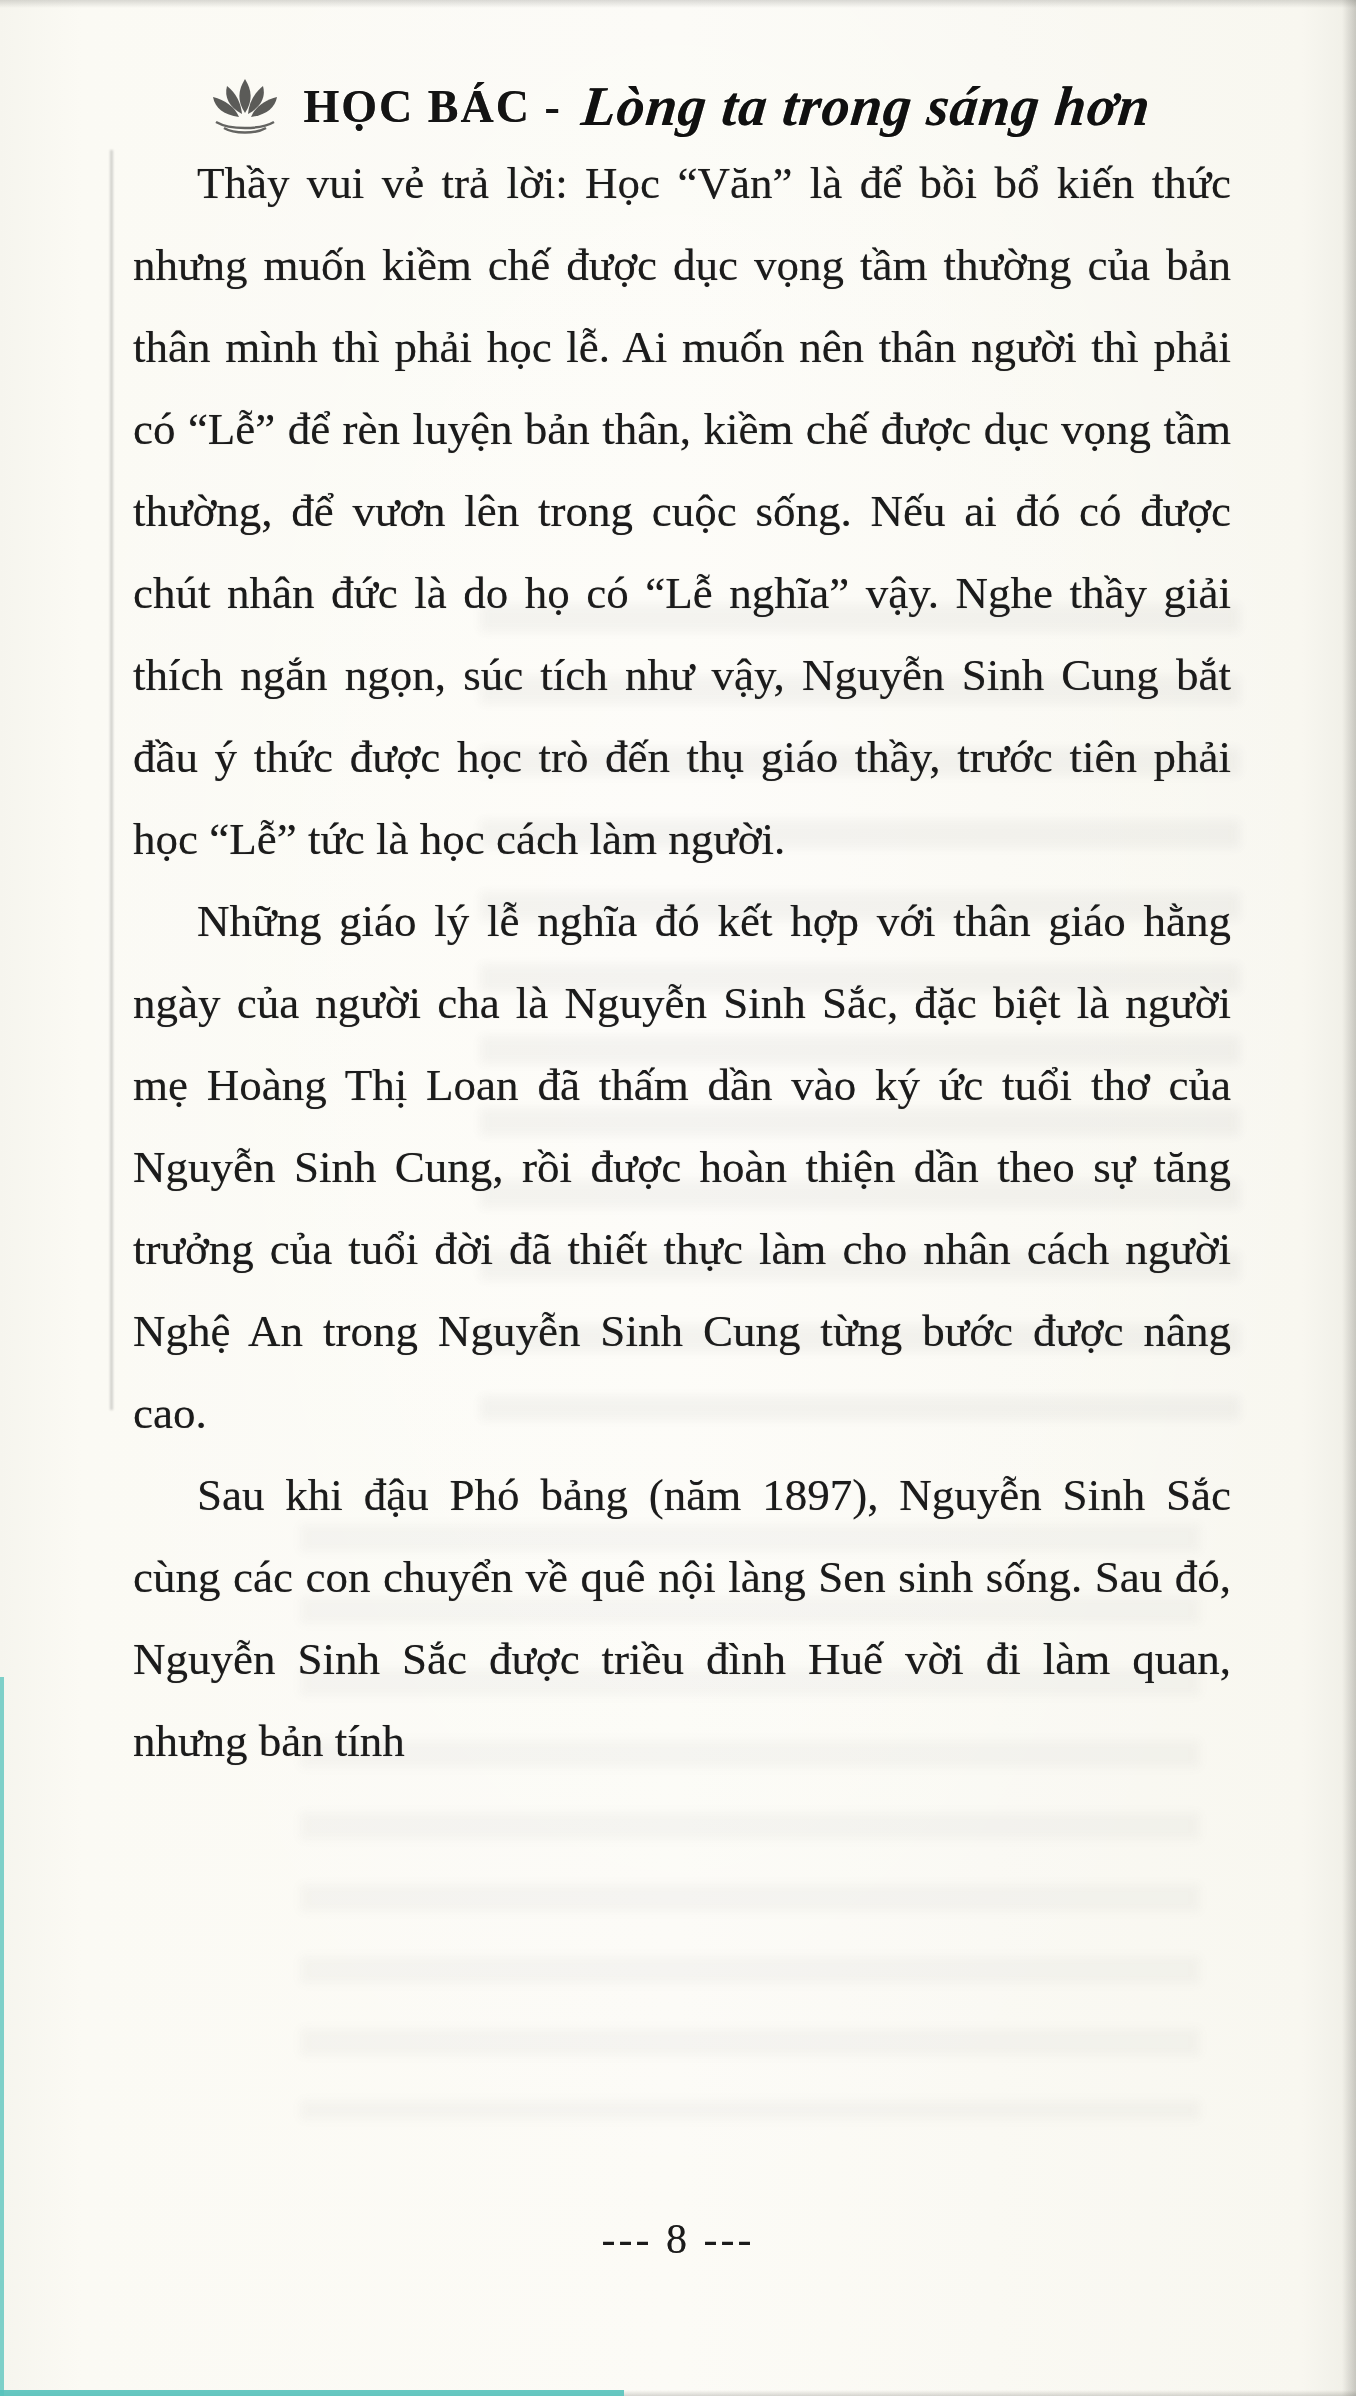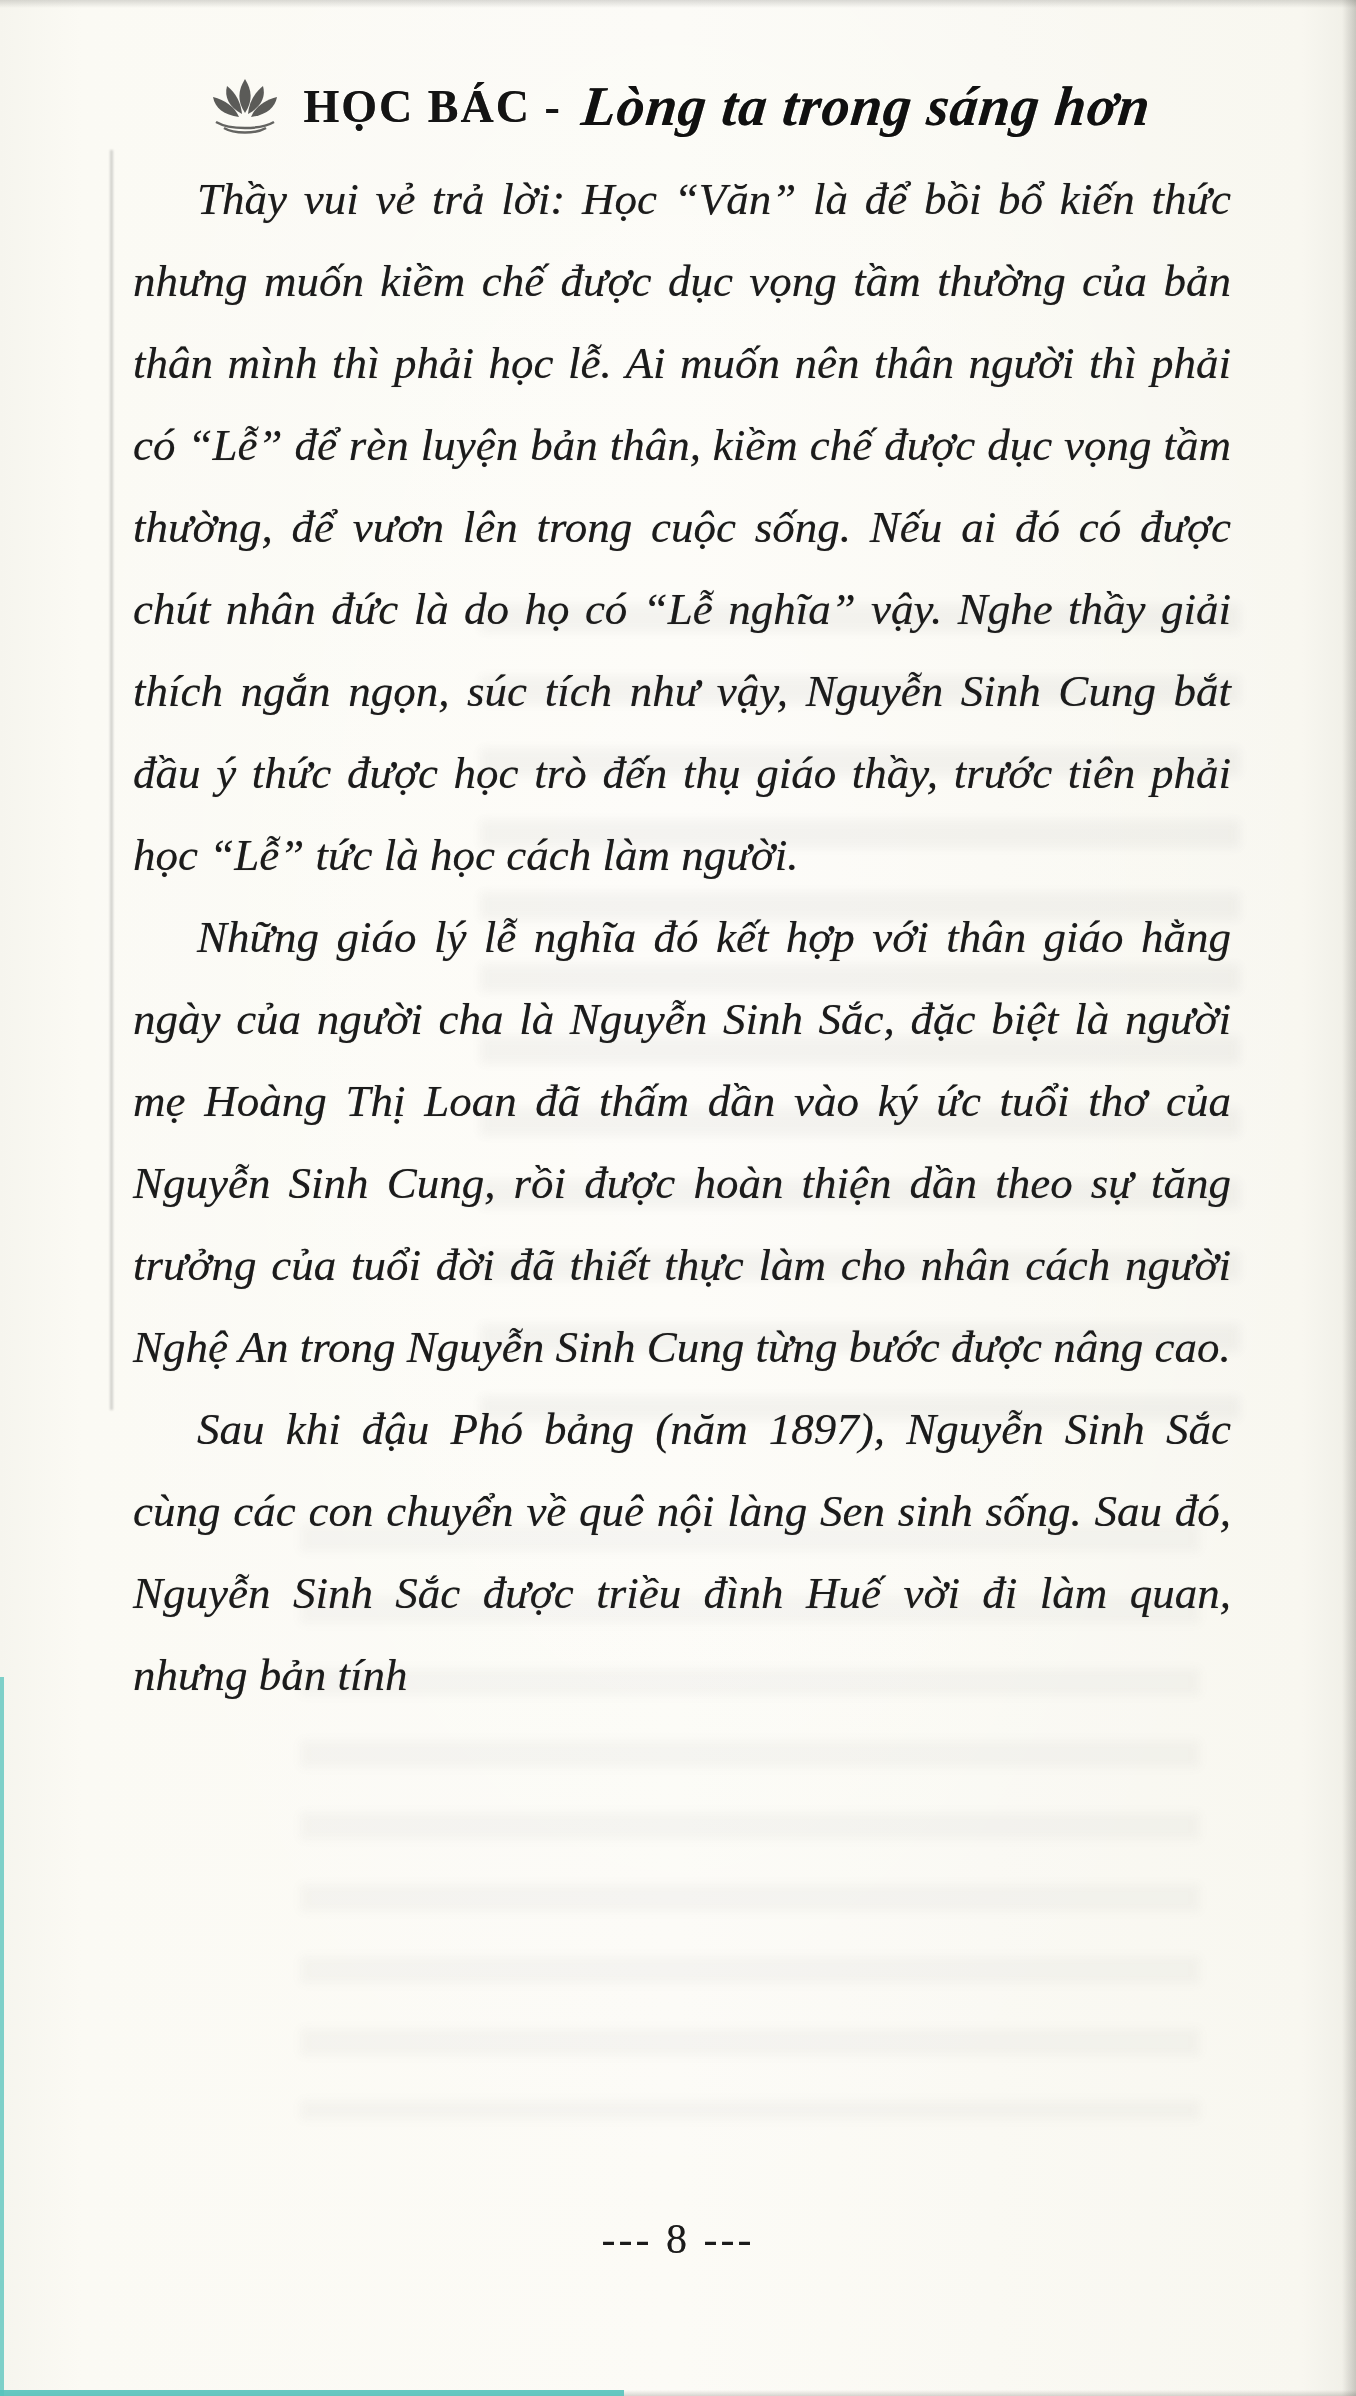--- a/index.html
+++ b/index.html
@@ -27,21 +27,21 @@
   }
   .title-script {
     font-size:56px; font-style:italic; font-weight:600;
     letter-spacing:1px; color:#101010;
     transform:skewX(-6deg);
     text-shadow:0 0 .5px rgba(0,0,0,.5);
   }
 
   
   .body-text {
-    position:absolute; top:158px; left:133px; width:1098px;font-style:italic;
+    position:absolute; top:142px; left:133px; width:1098px;
   }
   .body-text p {
     margin:0;
     text-indent:64px;
     font-size:45px;
     line-height:82px;
     text-align:justify;
     color:#1b1b1b;
     text-shadow:0 0 .7px rgba(20,20,20,.55);
   }

